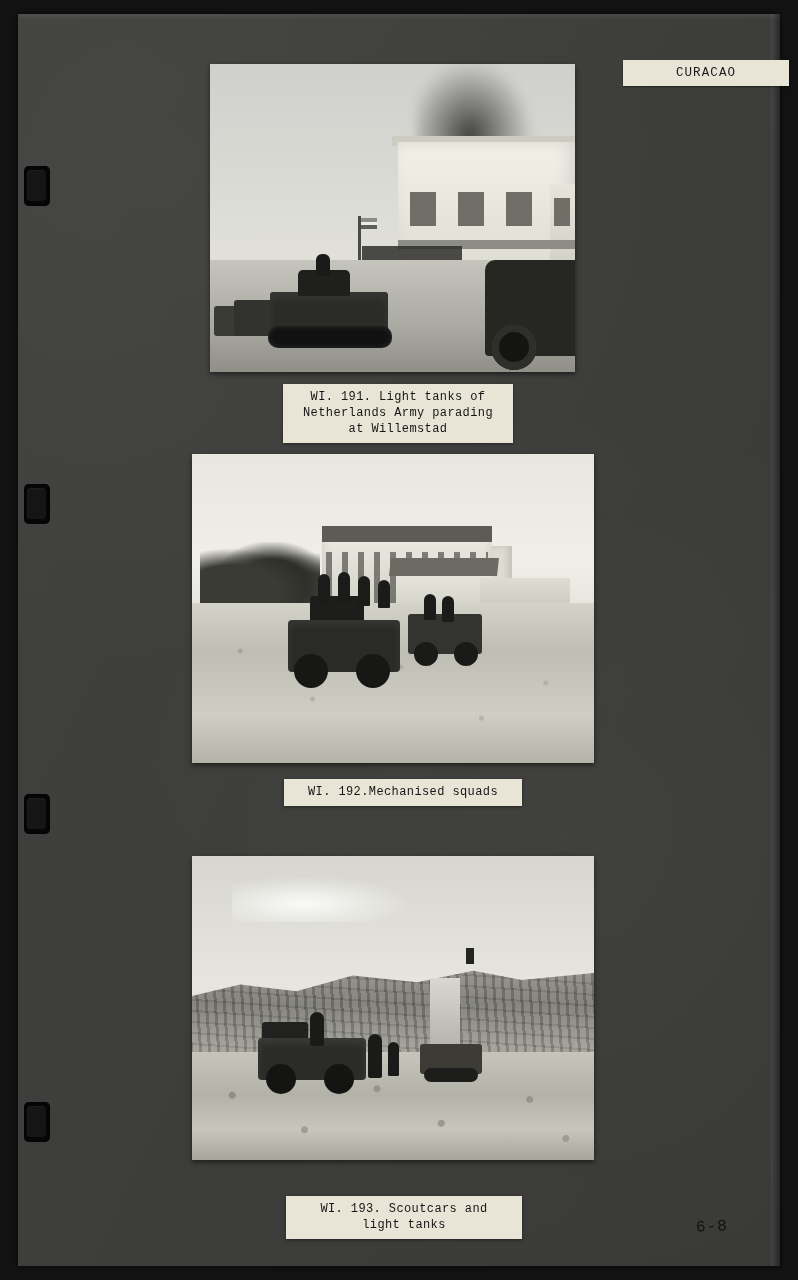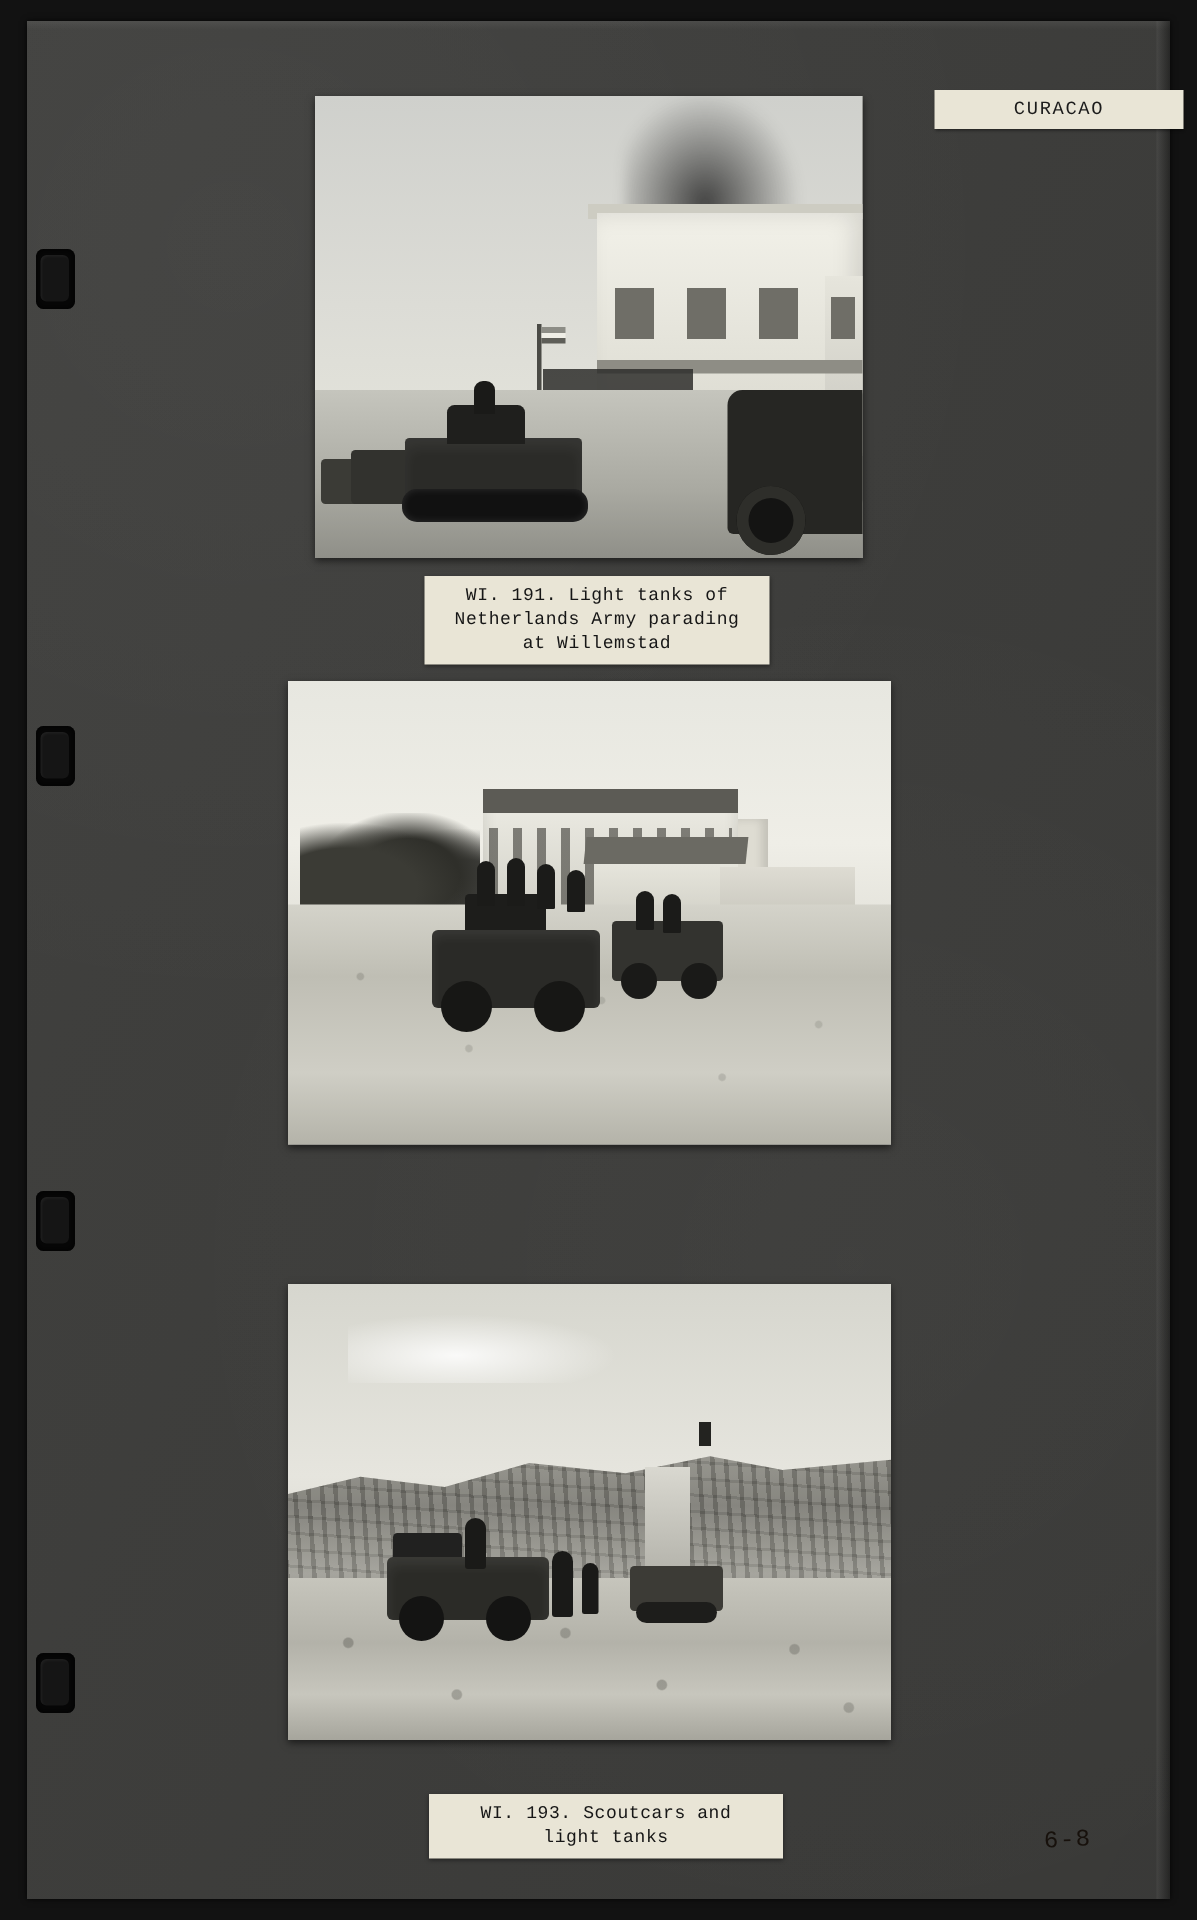--- a/index.html
+++ b/index.html
@@ -441,20 +441,21 @@
         <div class="p2-truck2"></div>
         <div class="p2-soldier" style="left:232px; top:140px;"></div>
         <div class="p2-soldier" style="left:250px; top:142px;"></div>
         <div class="p2-truck-cab"></div>
         <div class="p2-truck"></div>
         <div class="p2-soldier" style="left:126px; top:120px; height:30px;"></div>
         <div class="p2-soldier" style="left:146px; top:118px; height:32px;"></div>
         <div class="p2-soldier" style="left:166px; top:122px; height:30px;"></div>
         <div class="p2-soldier" style="left:186px; top:126px; height:28px;"></div>
       </div>
+      <div class="caption">WI. 192.Mechanised squads</div>
     </div>
 
     <div class="photo-block block3">
       <div class="photo">
         <div class="p3-sky"></div>
         <div class="p3-cloud"></div>
         <div class="p3-cliff"></div>
         <div class="p3-cliff-tex"></div>
         <div class="p3-gap"></div>
         <div class="p3-topfig"></div>

